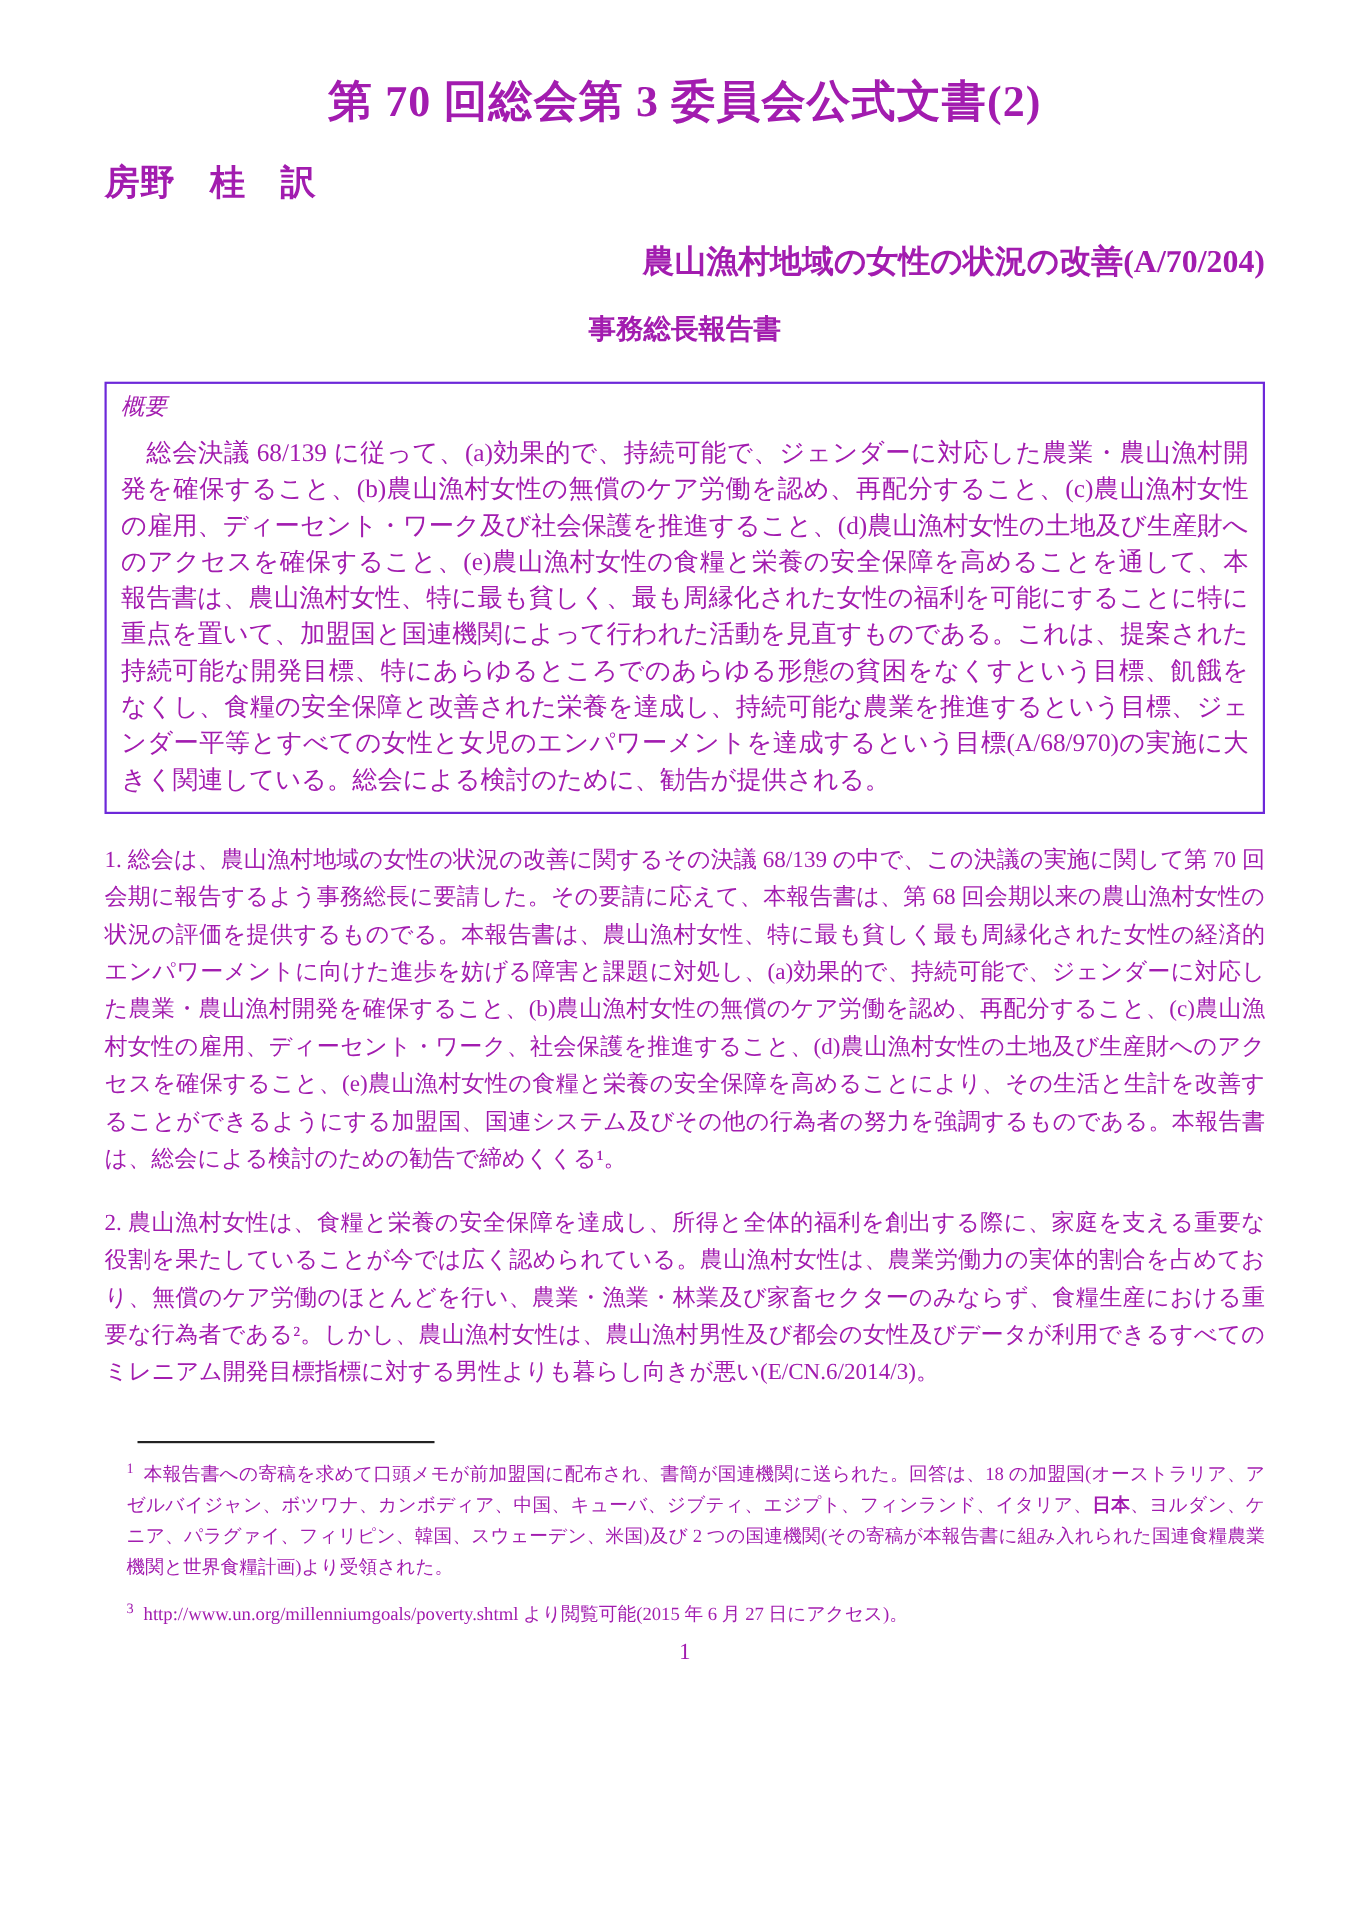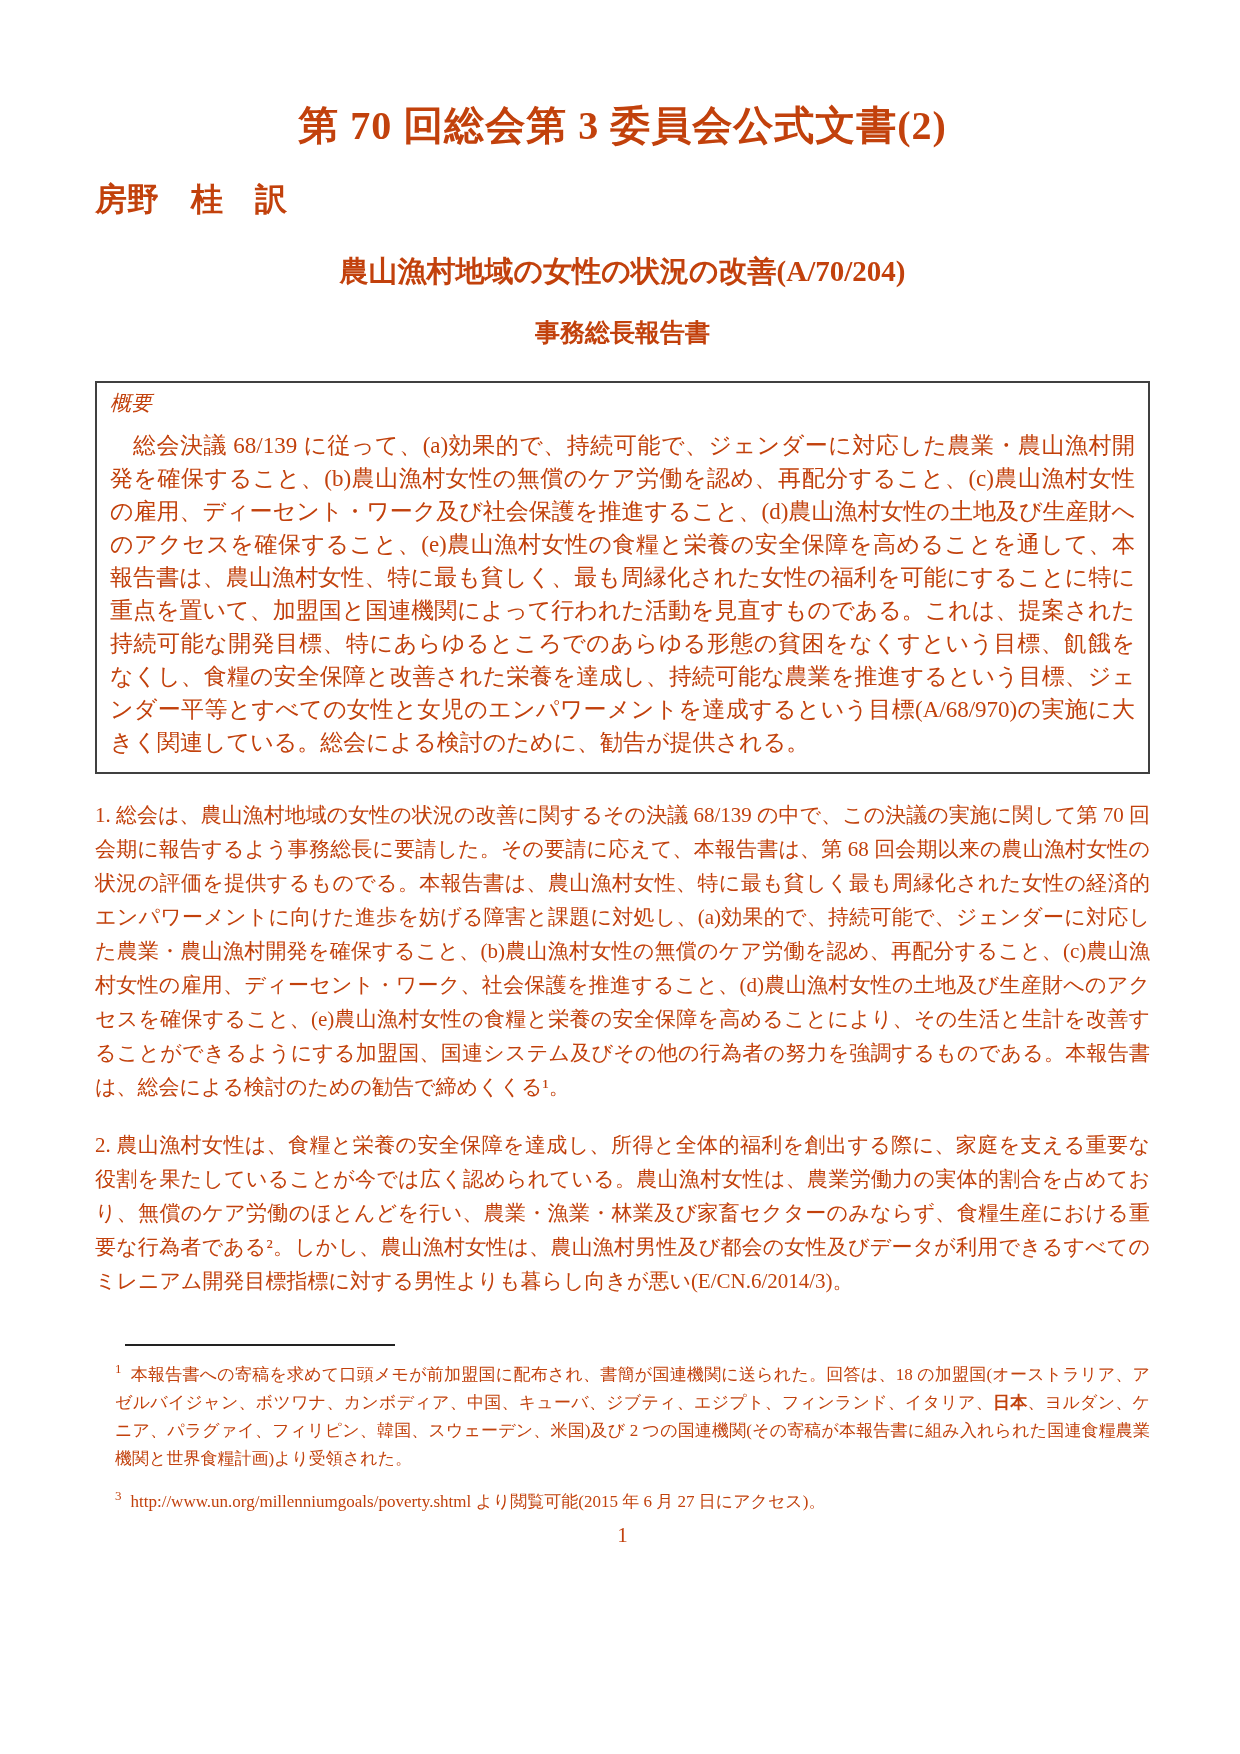--- a/index.html
+++ b/index.html
@@ -3,54 +3,54 @@
 <meta charset="utf-8">
 <style>
   html, body { margin: 0; padding: 0; background: #e9e9e9; }
   .page {
     position: relative;
     width: 1240px;
     height: 1754px;
     margin: 0 auto;
     background: #ffffff;
     box-sizing: border-box;
-    padding: 102px 90px 0 95px;
+    padding: 68px 90px 0 95px;
     font-family: "Liberation Serif", "DejaVu Serif", serif;
-    color: #c2410c;
+    color: #a21caf;
     overflow: hidden;
   }
   .doc-title {
     margin: 0;
     text-align: center;
     font-size: 40px;
     font-weight: bold;
     letter-spacing: 1px;
     line-height: 1.2;
   }
   .translator {
     margin-top: 28px;
     text-align: left;
     font-size: 32px;
     font-weight: bold;
   }
   .subtitle {
     margin-top: 30px;
-    text-align: center;
+    text-align: right;
     font-size: 29px;
     font-weight: bold;
   }
   .doctype {
     margin-top: 18px;
     text-align: center;
     font-size: 25px;
     font-weight: bold;
   }
   .summary-box {
     margin-top: 32px;
-    border: 2px solid #404040;
+    border: 2px solid #6d28d9;
     padding: 6px 13px 13px 13px;
   }
   .summary-label {
     font-style: italic;
     font-size: 21px;
   }
   .summary-body {
     margin: 12px 0 0 0;
     font-size: 23px;
     line-height: 33px;

